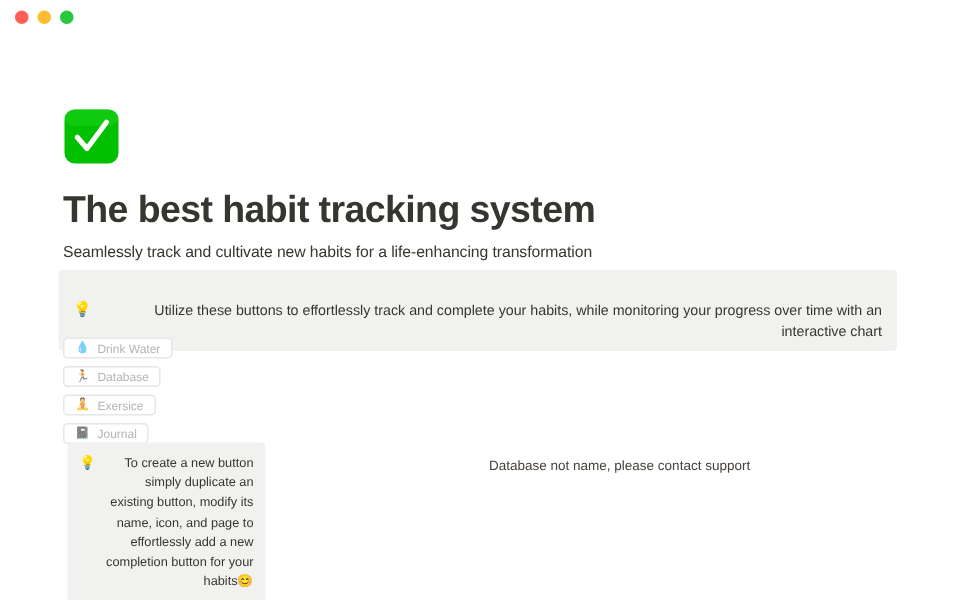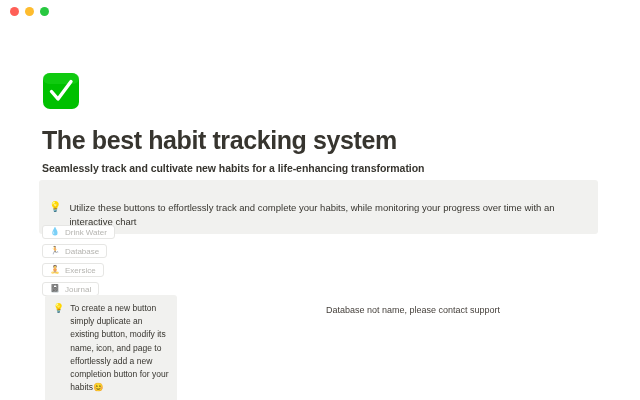--- a/index.html
+++ b/index.html
@@ -34,20 +34,21 @@
   }
   .dot-close    { background: #ff5f57; }
   .dot-minimize { background: #febc2e; }
   .dot-zoom     { background: #28c840; }
 
   
   .page {
     position: relative;
     height: 378px;
     padding: 0 42px;
+    text-align: right;
   }
 
   
   .page-icon {
     position: absolute;
     left: 42px;
     top: 50px;
     width: 38px;
     height: 38px;
   }
@@ -62,21 +63,21 @@
     letter-spacing: -0.4px;
     color: #37352f;
     line-height: 1.2;
   }
 
   .page-subtitle {
     position: absolute;
     left: 42px;
     top: 140px;
     font-size: 10.5px;
-    font-weight: 700;
+    font-weight: 400;
     color: #37352f;
     letter-spacing: -0.05px;
   }
 
   
   .callout {
     position: absolute;
     left: 39px;
     top: 158px;
     width: 559px;

